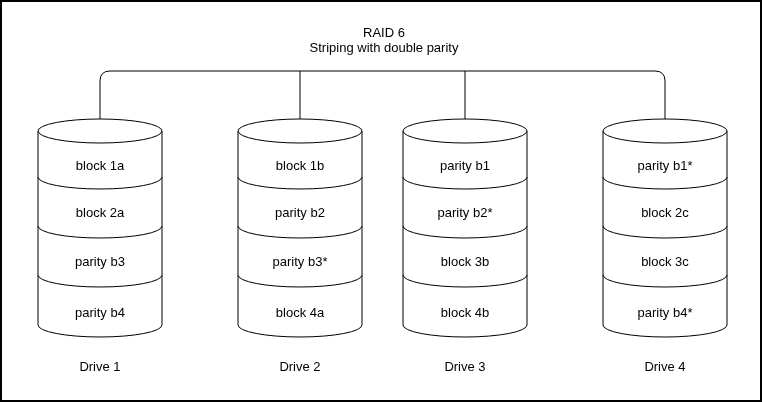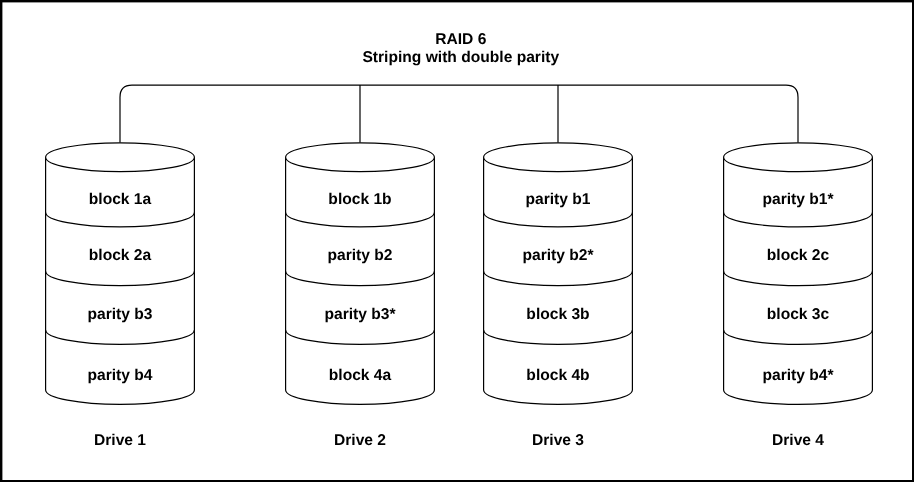--- a/index.html
+++ b/index.html
@@ -1,16 +1,16 @@
 <!DOCTYPE html>
 <html><head>
 <meta charset="utf-8">
 <style>
   html,body{margin:0;padding:0;background:#ffffff;}
-  .frame{width:762px;height:402px;position:relative;background:#ffffff;font-weight:bold;}
+  .frame{width:762px;height:402px;position:relative;background:#ffffff;}
   svg{display:block;}
   .cyl{fill:#ffffff;stroke:#000000;stroke-width:1;}
   .line{fill:none;stroke:#000000;stroke-width:1;}
   .border{fill:none;stroke:#000000;stroke-width:2;}
   .label{font-family:"Liberation Sans", sans-serif;font-size:13px;fill:#000000;text-anchor:middle;}
 </style>
 </head>
 <body>
 
 <div class="frame">

